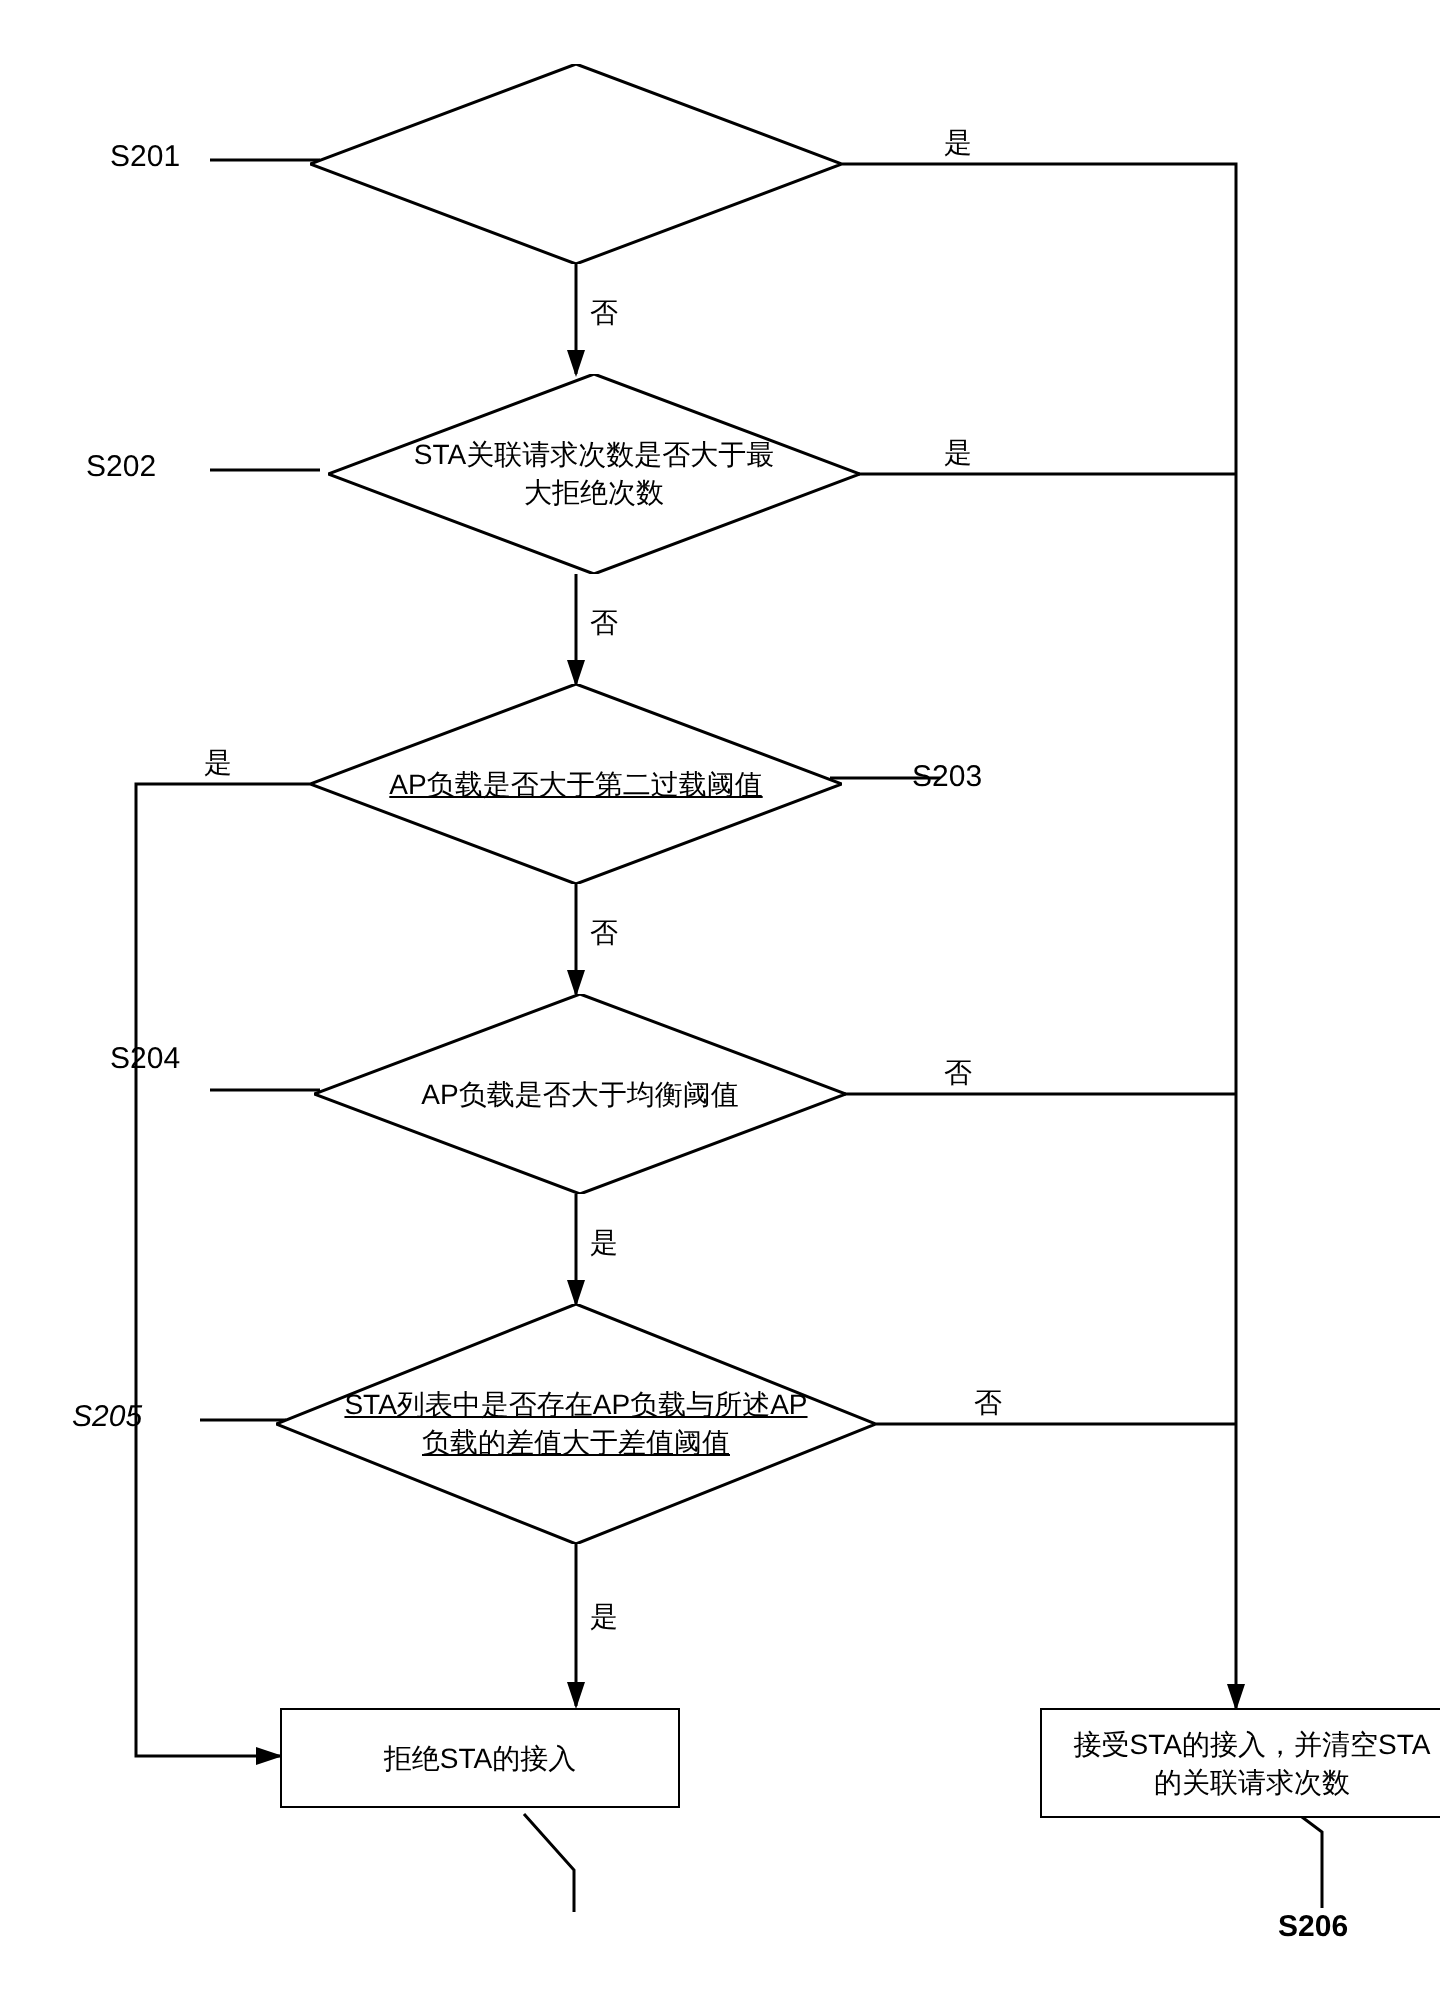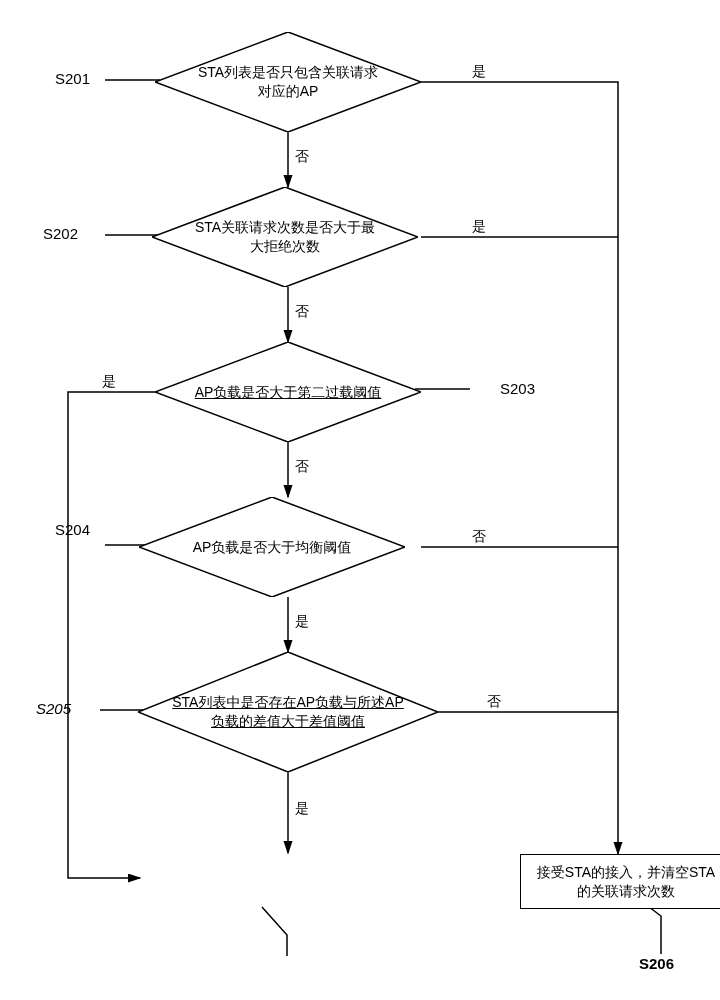--- a/index.html
+++ b/index.html
@@ -116,59 +116,61 @@
 
     <polyline points="661,954 661,916 645,904"></polyline>
 
     <polyline points="287,956 287,935 262,907"></polyline>
   </svg>
 
   <div class="diamond" style="left:155px; top:32px; width:266px; height:100px;">
     <svg viewBox="0 0 266 100">
         <polygon points="133,0 266,50 133,100 0,50" fill="#fff" stroke="#000" stroke-width="1.5"></polygon>
       </svg>
-    <div class="diamond-text">STA列表是否只包含关联请求对应的AP</div>
   </div>
 
-  <div class="diamond" style="left:152px; top:187px; width:266px; height:100px;text-align:center;">
+  <div class="diamond" style="left:164px; top:187px; width:266px; height:100px;text-align:center;">
     <svg viewBox="0 0 266 100">
         <polygon points="133,0 266,50 133,100 0,50" fill="#fff" stroke="#000" stroke-width="1.5"></polygon>
       </svg>
     <div class="diamond-text">STA关联请求次数是否大于最大拒绝次数</div>
   </div>
 
   <div class="diamond" style="left:155px; top:342px; width:266px; height:100px;text-decoration:underline;">
     <svg viewBox="0 0 266 100">
         <polygon points="133,0 266,50 133,100 0,50" fill="#fff" stroke="#000" stroke-width="1.5"></polygon>
       </svg>
     <div class="diamond-text">AP负载是否大于第二过载阈值</div>
   </div>
 
-  <div class="diamond" style="left:139px; top:497px; width:266px; height:100px;">
+  <div class="diamond" style="left:157px; top:497px; width:266px; height:100px;">
     <svg viewBox="0 0 266 100">
         <polygon points="133,0 266,50 133,100 0,50" fill="#fff" stroke="#000" stroke-width="1.5"></polygon>
       </svg>
     <div class="diamond-text">AP负载是否大于均衡阈值</div>
   </div>
 
   <div class="diamond" style="left:138px; top:652px; width:300px; height:120px;">
     <svg viewBox="0 0 300 120">
         <polygon points="150,0 300,60 150,120 0,60" fill="#fff" stroke="#000" stroke-width="1.5"></polygon>
       </svg>
     <div class="diamond-text" style="padding:0 34px;text-decoration:underline;">STA列表中是否存在AP负载与所述AP负载的差值大于差值阈值</div>
   </div>
 
+  <div class="rect" style="left:140px; top:854px; width:200px; height:50px;">
+    <span>拒绝STA的接入</span>
+  </div>
 
   <div class="rect" style="left:520px; top:854px; width:212px; height:55px;">
     <span>接受STA的接入，并清空STA的关联请求次数</span>
   </div>
 
   <div class="label" style="left:55px; top:70px;">S201</div>
   <div class="label" style="left:43px; top:225px;">S202</div>
-  <div class="label" style="left:500px; top:380px;">S203</div>
+  <div class="label" style="left:456px; top:380px;">S203</div>
   <div class="label" style="left:55px; top:521px;">S204</div>
   <div class="label" style="left:36px; top:700px;font-style:italic;">S205</div>
   <div class="label" style="left:639px; top:955px;font-weight:bold;">S206</div>
   <div class="label" style="left:265px; top:1005px;">S207</div>
 
   <div class="edge-label" style="left:470px; top:63px;">是</div>
   <div class="edge-label" style="left:293px; top:148px;">否</div>
 
   <div class="edge-label" style="left:470px; top:218px;">是</div>
   <div class="edge-label" style="left:293px; top:303px;">否</div>

